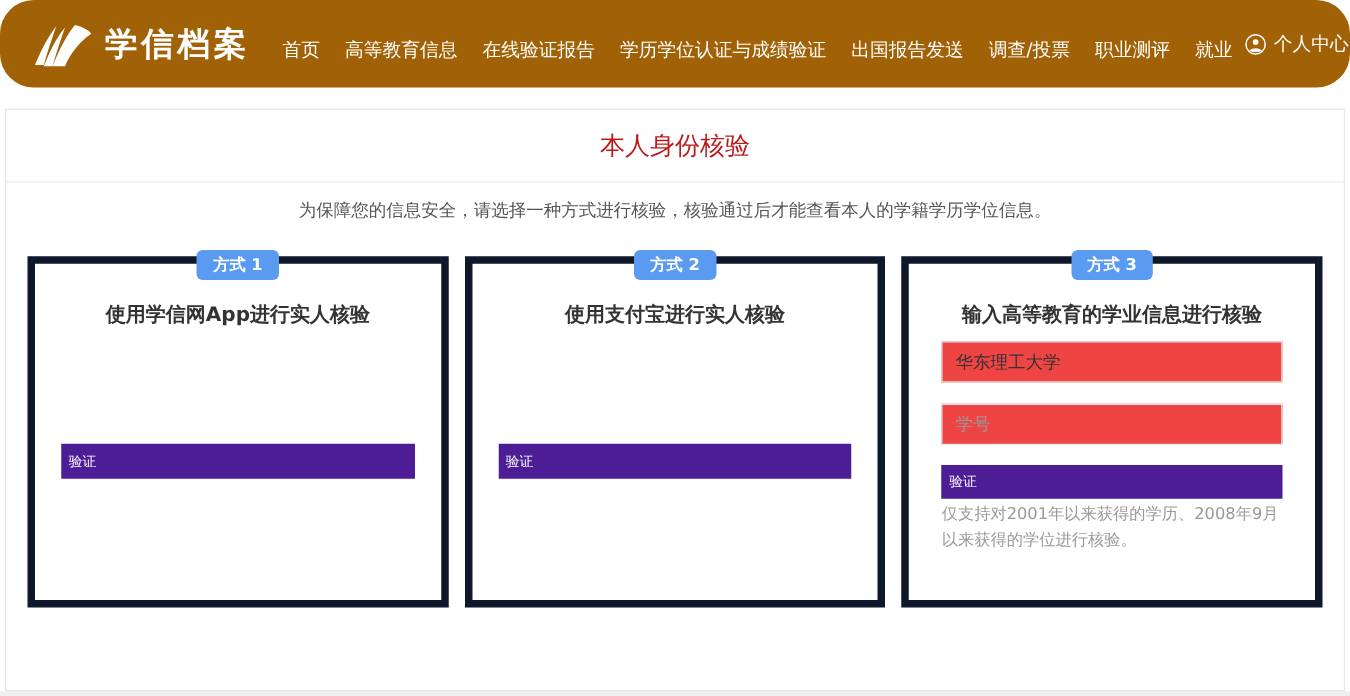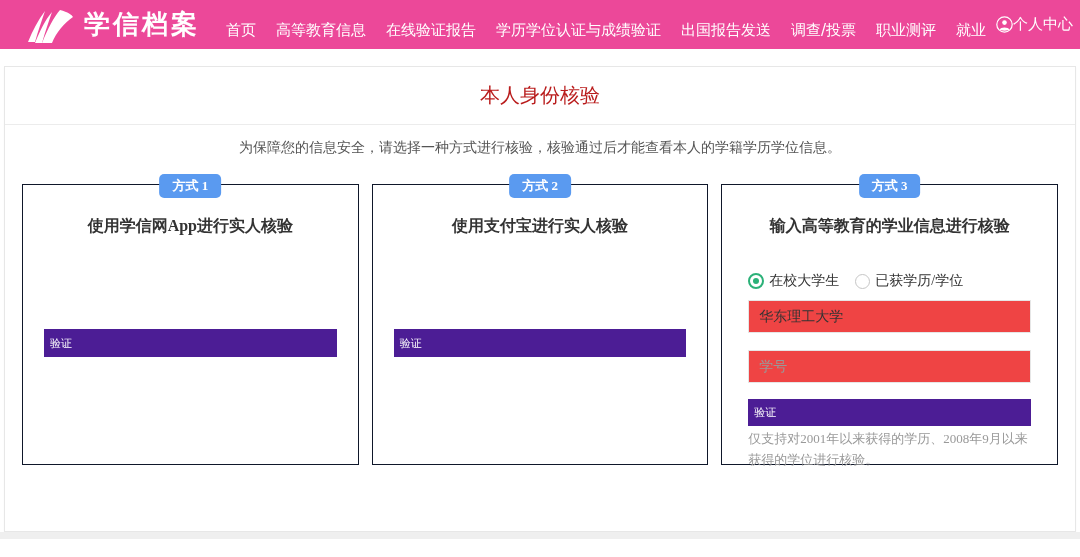--- a/index.html
+++ b/index.html
@@ -6,25 +6,26 @@
   html, body { margin: 0; padding: 0; }
   body {
     width: 1080px; height: 557px;
     font-family: "DejaVu Sans", "Liberation Sans", sans-serif;
     background: #ffffff;
     overflow: hidden;
   }
 
   
   .navbar {
-    height: 49px;
-    background: #ec4899;
+    height: 70px;
+    background: #a16207;
     display: flex;
     align-items: center;
     padding: 0 16px 0 26px;
+    border-radius: 27px;
   }
   .brand {
     display: flex;
     align-items: center;
     gap: 10px;
     cursor: pointer;
   }
   .brand-logo svg { display: block; }
   .brand-text {
     color: #ffffff;
@@ -43,20 +44,21 @@
     font-size: 15px;
     padding: 0 10px;
     white-space: nowrap;
     cursor: pointer;
     margin-top: 11px;
   }
   .user-menu {
     margin-left: auto;
     display: flex;
     align-items: center;
+    gap: 6px;
     color: #ffffff;
     font-size: 15px;
     cursor: pointer;
     white-space: nowrap;
   }
 
   
   .panel {
     margin: 17px 4px 0 4px;
     height: 466px;
@@ -85,24 +87,23 @@
   
   .cards {
     display: flex;
     gap: 13px;
     padding: 0 17px;
     margin-top: 27px;
   }
   .card {
     flex: 1;
     position: relative;
-    border: 1px solid #0f172a;
+    border: 6px solid #0f172a;
     height: 281px;
     background: #ffffff;
-    font-family: Liberation Serif, serif;
   }
   .badge {
     position: absolute;
     top: -11px;
     left: 50%;
     transform: translateX(-50%);
     background: #5a9af0;
     color: #ffffff;
     font-size: 13px;
     font-weight: bold;
@@ -250,30 +251,20 @@
     <div class="card">
       <span class="badge">方式 2</span>
       <div class="card-heading">使用支付宝进行实人核验</div>
       <button class="verify-btn abs">验证</button>
     </div>
 
     <div class="card">
       <span class="badge">方式 3</span>
       <div class="card-heading">输入高等教育的学业信息进行核验</div>
       <div class="card3-body">
-        <div class="radio-row">
-          <span class="radio-option">
-            <span class="radio-circle checked"></span>
-            <span>在校大学生</span>
-          </span>
-          <span class="radio-option">
-            <span class="radio-circle unchecked"></span>
-            <span>已获学历/学位</span>
-          </span>
-        </div>
         <input class="form-input" type="text" value="华东理工大学" style="">
         <input class="form-input" type="text" placeholder="学号" style="">
         <button class="verify-btn card3-verify">验证</button>
         <div class="card-note">仅支持对2001年以来获得的学历、2008年9月以来获得的学位进行核验。</div>
       </div>
     </div>
 
   </div>
 </div>
 

